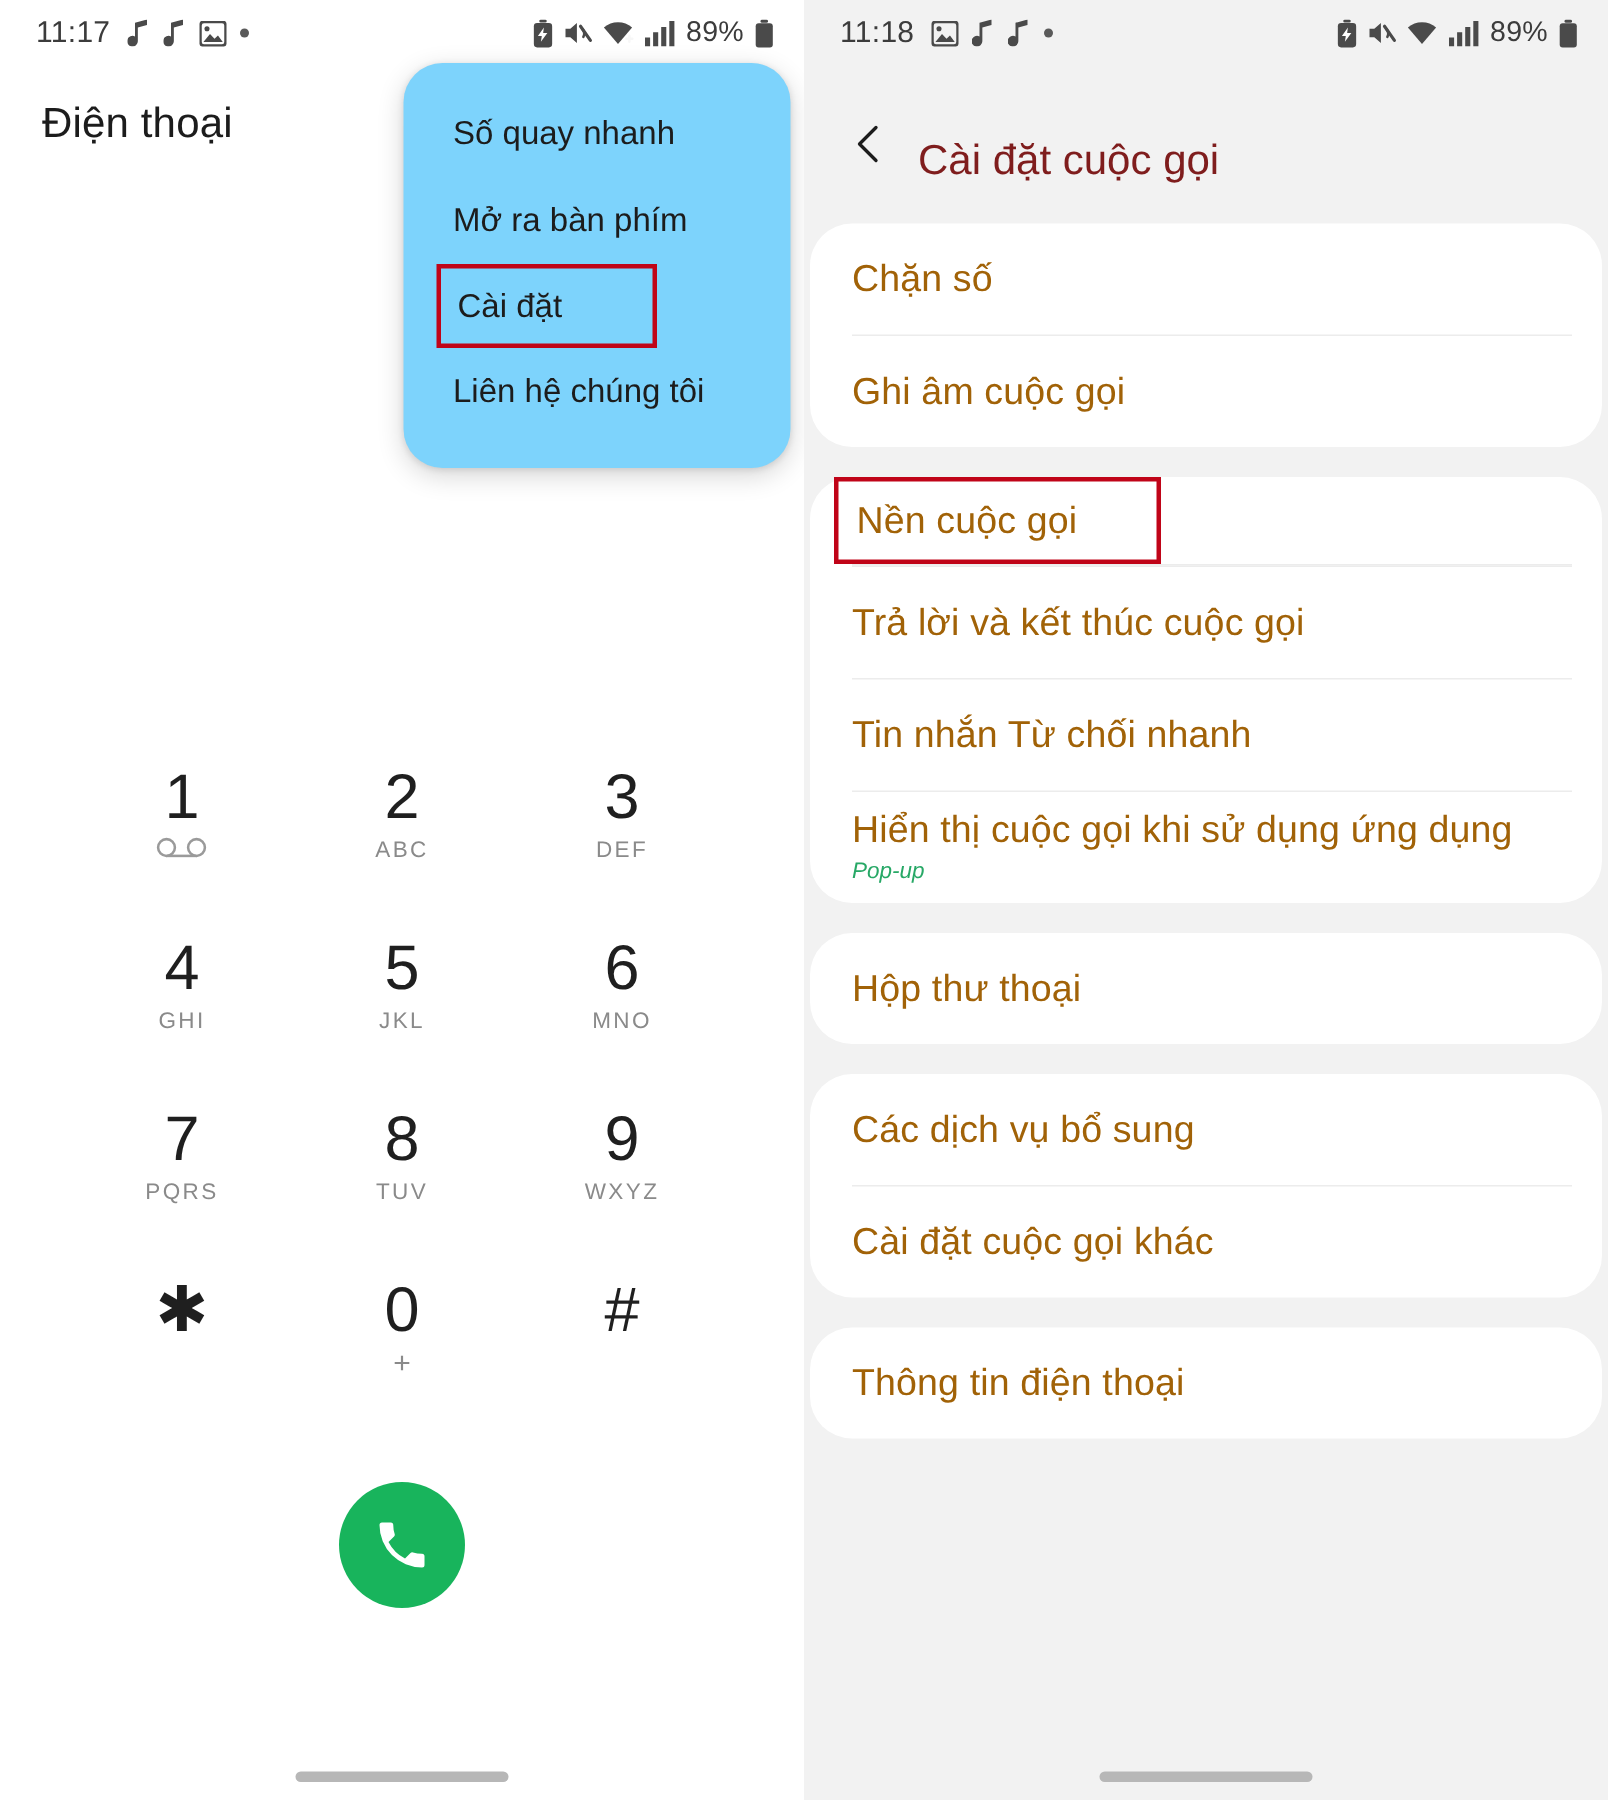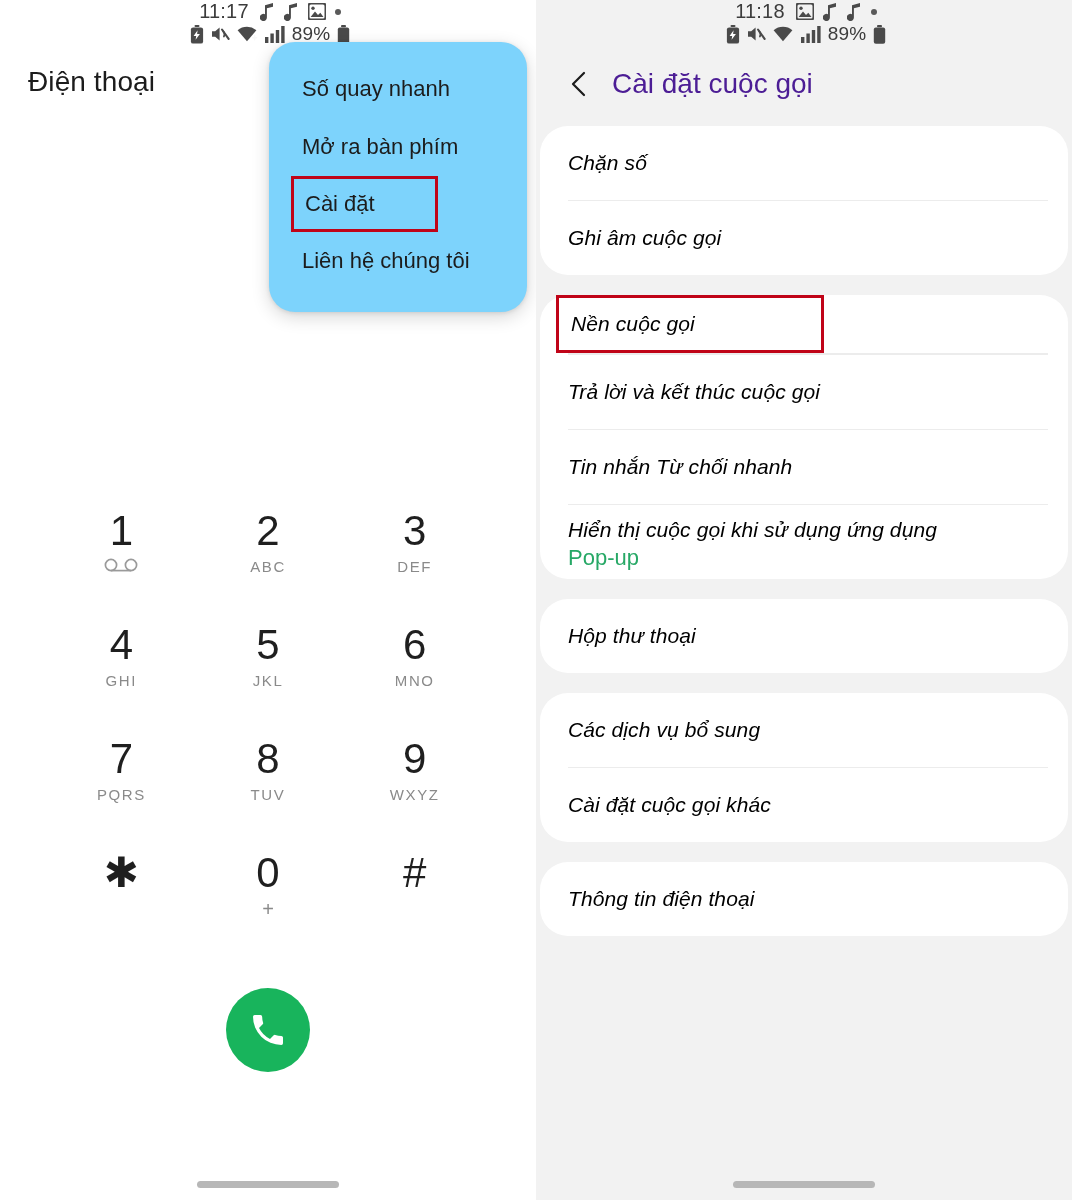--- a/index.html
+++ b/index.html
@@ -31,21 +31,20 @@
   
   .statusbar {
     height: 44px;
     display: flex;
     align-items: center;
     justify-content: space-between;
     padding: 0 20px 0 24px;
     font-size: 20px;
     color: #3c3c3c;
     letter-spacing: .2px;
-    flex-direction: column;
   }
   .sb-left, .sb-right {
     display: flex;
     align-items: center;
     gap: 9px;
   }
   .sb-right { gap: 7px; text-align: center; }
   .sb-time { font-size: 20px; color: #3c3c3c; margin-right: 2px; }
   .sb-pct  { font-size: 19px; color: #3c3c3c; }
 
@@ -184,65 +183,66 @@
     gap: 18px;
     padding: 24px 0 26px 28px;
   }
   .back-btn {
     width: 30px; height: 30px;
     display: flex; align-items: center; justify-content: center;
     background: none; border: none; cursor: pointer;
   }
   .settings-title {
     font-size: 28px;
-    color: #4c1d95;
+    color: #7f1d1d;
+    margin-top: 23px;
   }
 
   .card {
     background: #ffffff;
     border-radius: 28px;
     margin: 0 4px 20px 4px;
     overflow: visible;
   }
 
   .row {
     padding: 0 0 0 28px;
     position: relative;
     display: flex;
     flex-direction: column;
     justify-content: center;
     min-height: 74px;
   }
   .row-title {
-    font-size: 21px;
-    color: #000000;
+    font-size: 25px;
+    color: #a16207;
     line-height: 30px;
     letter-spacing: .1px;
-    font-style: italic;
   }
   .row-sub {
-    font-size: 22px;
+    font-size: 15px;
     color: #27a866;
     line-height: 24px;
     margin-top: 1px;
+    font-style: italic;
   }
   .divider {
     height: 1px;
     background: #ececec;
     margin-left: 28px;
     margin-right: 20px;
   }
 
   .row.boxed > .row-title {
     display: inline-block;
   }
   .row.boxed {
     border: 3px solid #c00418;
     margin: 0 0 0 16px;
-    width: 268px;
+    width: 218px;
     padding-left: 12px;
     min-height: 56px;
   }
   .row-boxwrap { padding-top: 11px; padding-bottom: 11px; }
 </style>
 </head>
 <body>
 
 <div class="screens">
 

